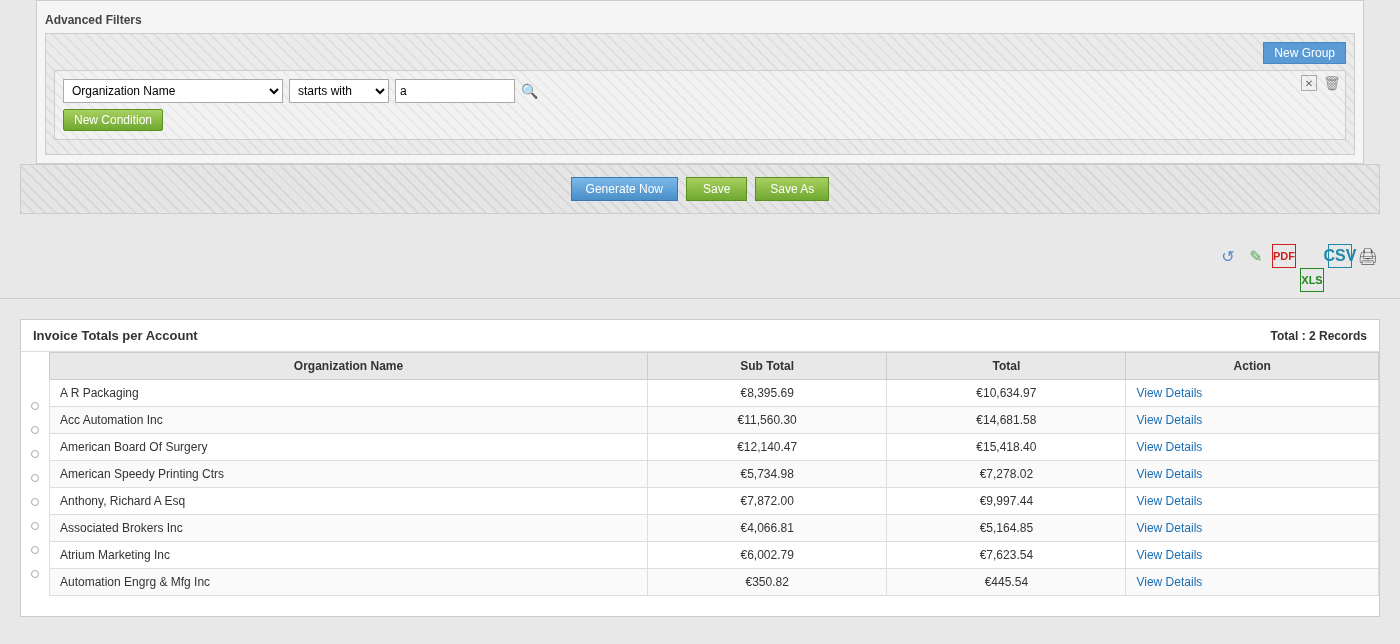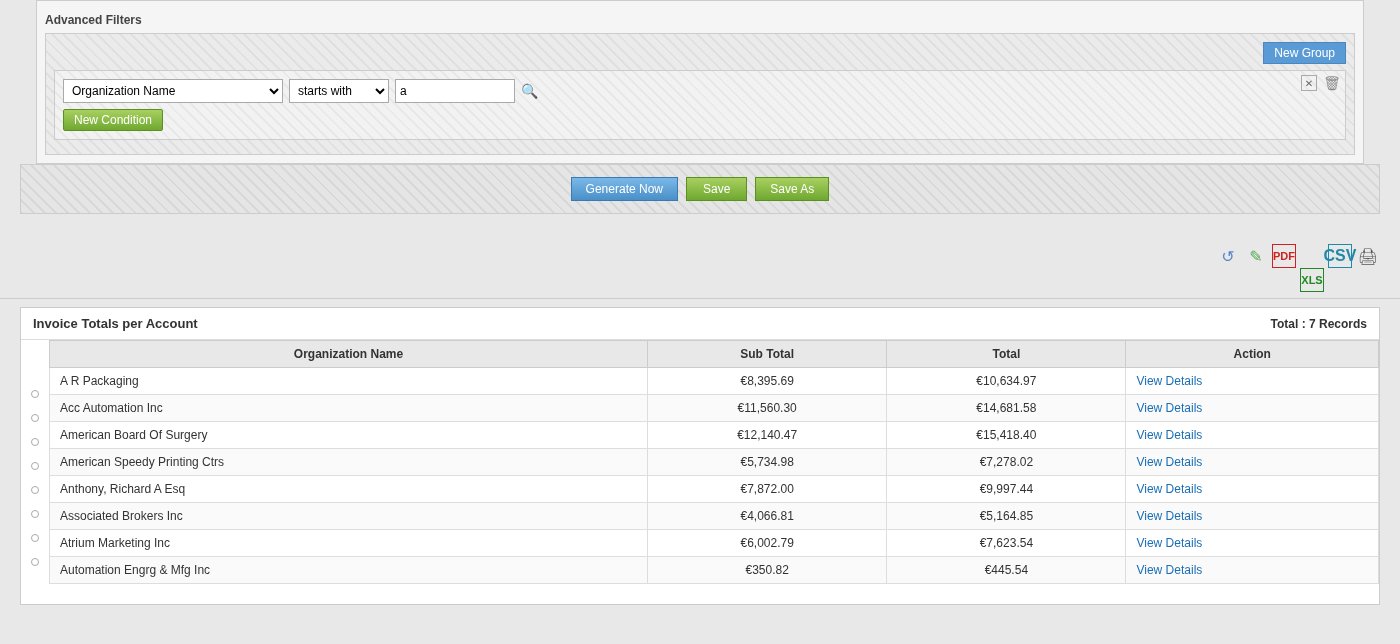--- a/index.html
+++ b/index.html
@@ -213,21 +213,21 @@
 
     .toolbar-icon-refresh { color: #5588cc; }
     .toolbar-icon-edit { color: #55aa55; }
     .toolbar-icon-pdf { color: #cc2222; }
     .toolbar-icon-xls { color: #228822; }
     .toolbar-icon-csv { color: #2288aa; }
     .toolbar-icon-print { color: #555; }
 
     
     .results-section {
-      margin: 8px 20px;
+      margin: 20px 20px;
       background: white;
       border: 1px solid #ccc;
     }
 
     .results-header {
       display: flex;
       justify-content: space-between;
       align-items: center;
       padding: 8px 12px;
       border-bottom: 1px solid #ddd;
@@ -371,21 +371,21 @@
     <div class="toolbar-icon toolbar-icon-edit" title="Edit">✎</div>
     <div class="toolbar-icon toolbar-icon-pdf" title="Export PDF" style="font-size:11px;font-weight:bold;color:#cc2222;border:1px solid #cc2222;padding:2px;">PDF</div>
     <div class="toolbar-icon toolbar-icon-xls" title="Export XLS" style="font-size:11px;font-weight:bold;color:#228822;border:1px solid #228822;padding:2px;margin-top:48px;">XLS</div>
     <div class="toolbar-icon toolbar-icon-csv" title="Export CSV" style="font-size:16px;font-weight:bold;color:#2288aa;border:1px solid #2288aa;padding:2px;">CSV</div>
     <div class="toolbar-icon toolbar-icon-print" title="Print">🖨</div>
   </div>
 
   <div class="results-section">
     <div class="results-header">
       <span class="results-title">Invoice Totals per Account</span>
-      <span class="results-total">Total : 7 Records</span>
+      <span class="results-total">Total : 2 Records</span>
     </div>
 
     <div class="table-wrapper">
       <div class="dots-col">
         <div class="dot"></div>
         <div class="dot"></div>
         <div class="dot"></div>
         <div class="dot"></div>
         <div class="dot"></div>
         <div class="dot"></div>

